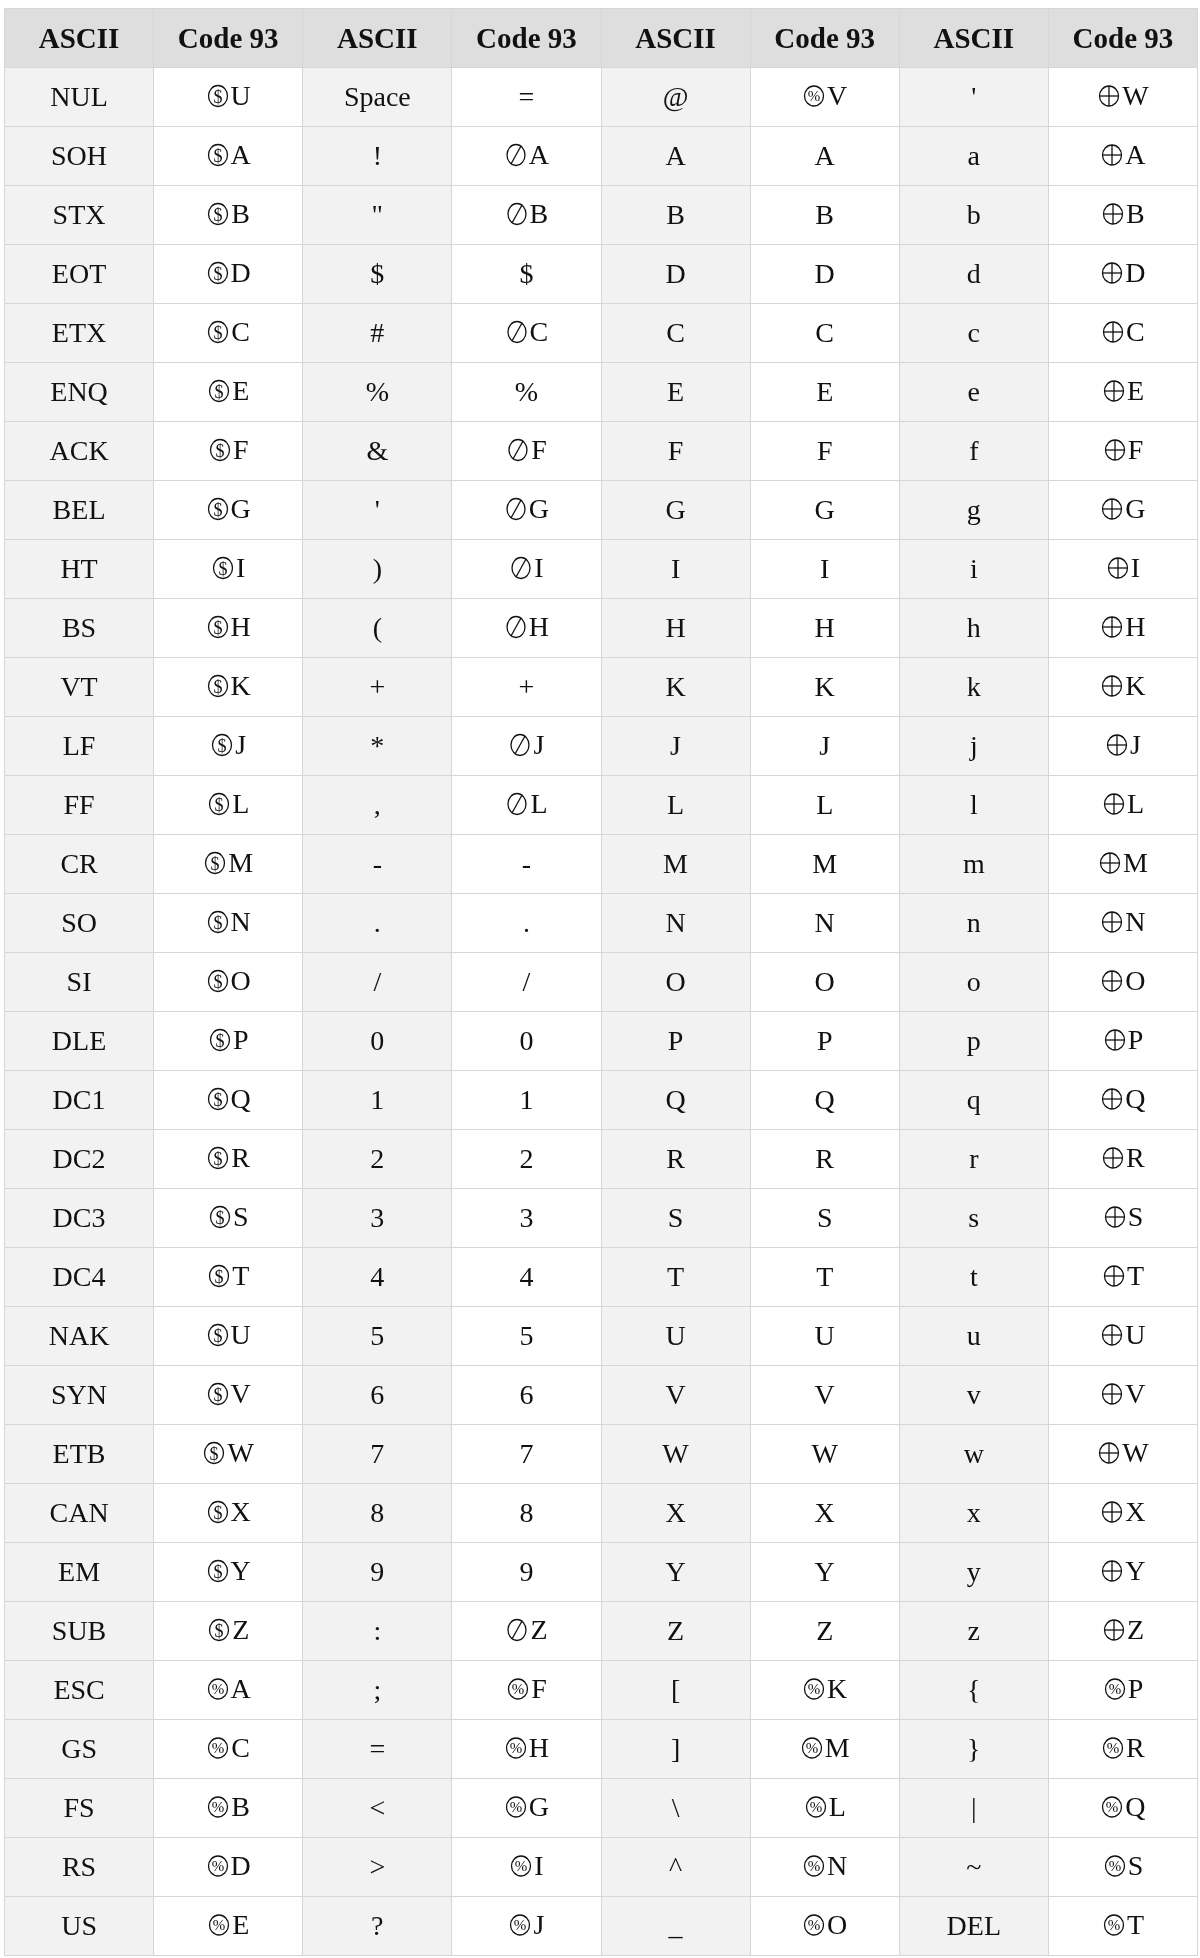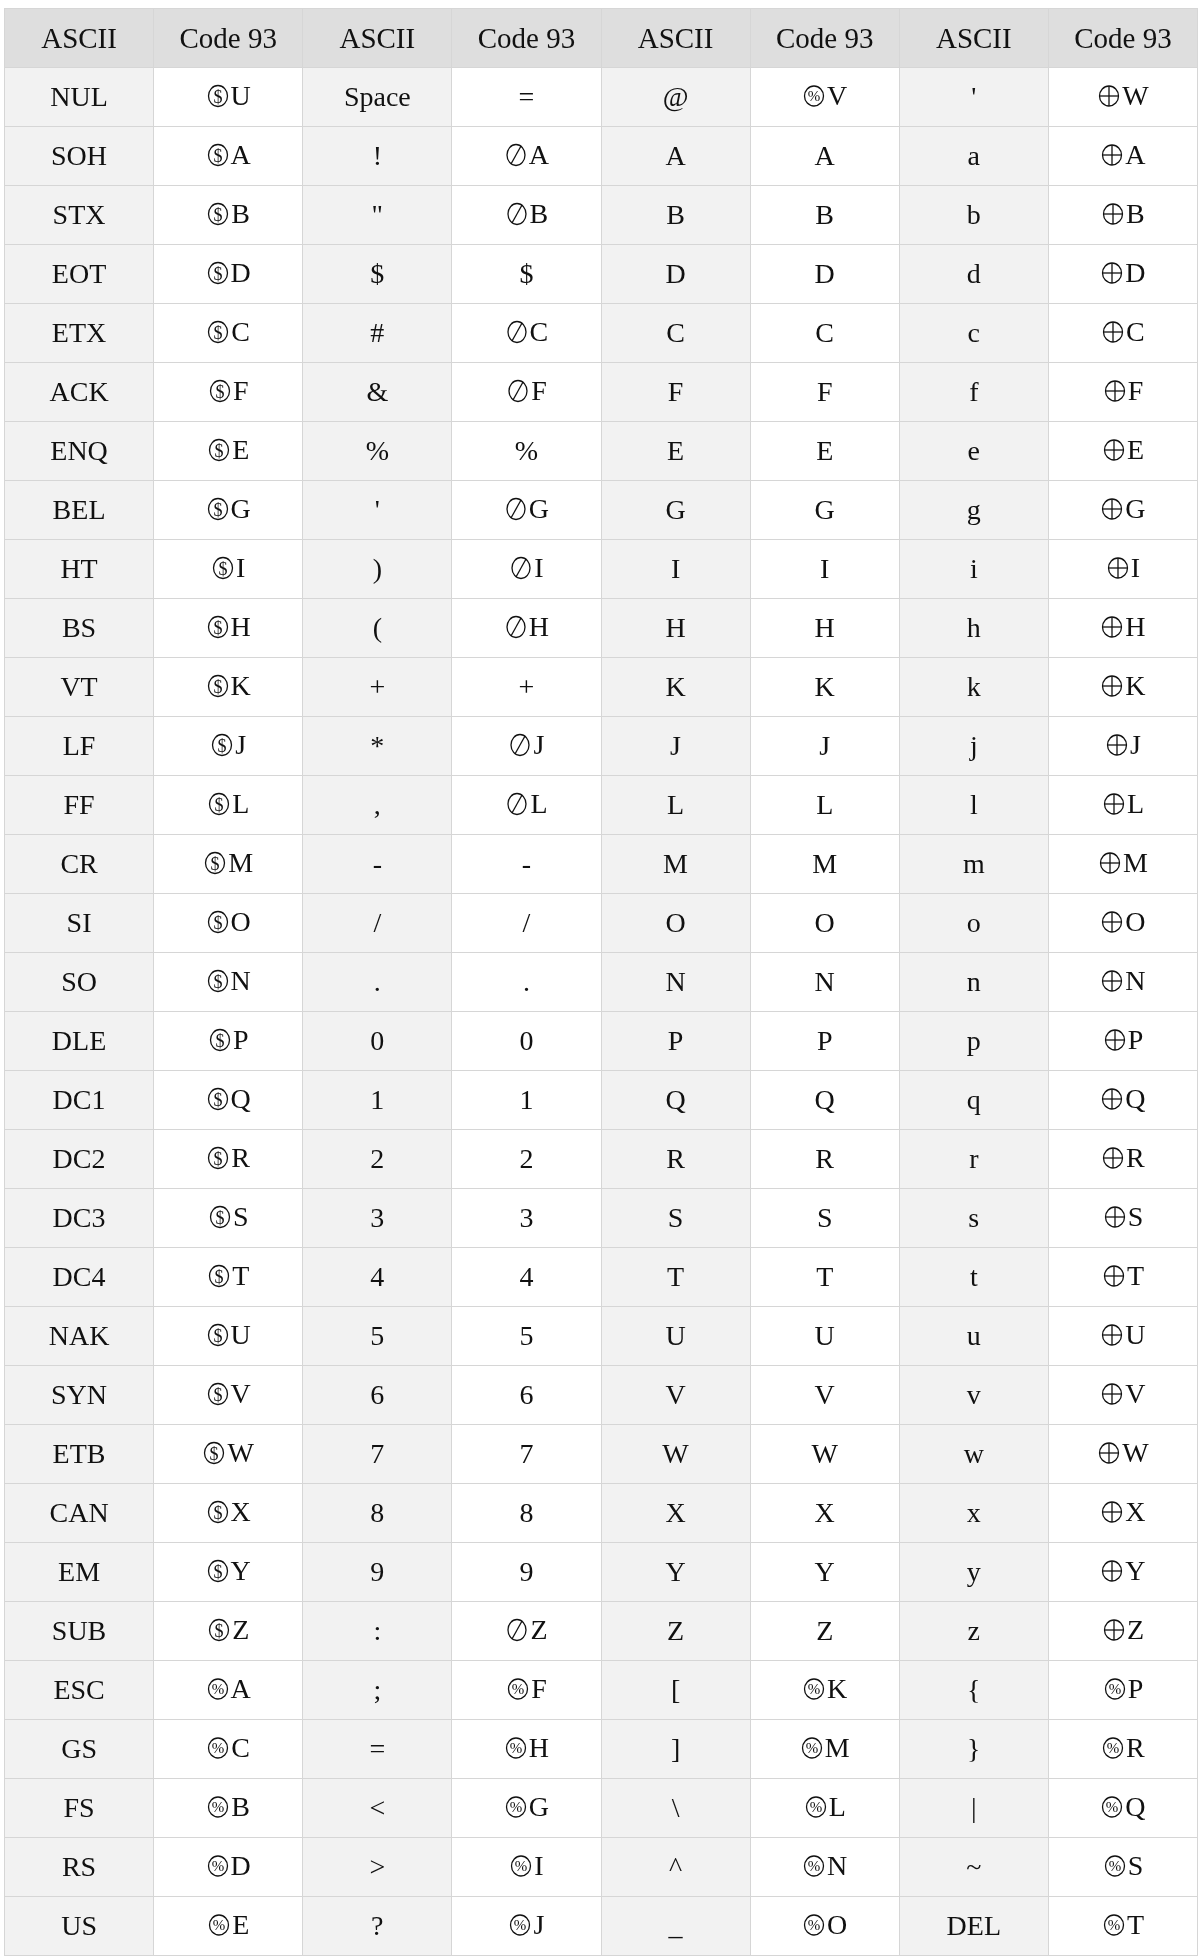--- a/index.html
+++ b/index.html
@@ -1,21 +1,21 @@
 <!DOCTYPE html>
 <html><head>
   <meta charset="utf-8">
   <style>
     html, body { margin: 0; padding: 0; background: #ffffff; }
     body { width: 1200px; height: 1958px; position: relative; overflow: hidden; }
     .wrap { position: absolute; left: 4px; top: 8px; width: 1194px; }
     table { border-collapse: collapse; width: 1194px; table-layout: fixed;
       font-family: "Liberation Serif", "DejaVu Serif", serif; color: #111; }
     th, td { border: 1px solid #d6d6d6; text-align: center; vertical-align: middle; padding: 0; }
-    th { height: 58px; background: #dedede; font-weight: normal; font-size: 29px; }
+    th { height: 58px; background: #dedede; font-weight: bold; font-size: 29px; }
     td { height: 58px; font-size: 28px; background: #ffffff; }
     td.ascii { background: #f2f2f2; }
     .c93 { display: inline-flex; align-items: center; justify-content: center; gap: 1px; }
     .sym { display: inline-block; width: 24px; height: 24px; position: relative; vertical-align: middle; }
     .sym svg { width: 24px; height: 24px; display: block; }
   </style>
 </head>
 <body>
 
 <div class="wrap">
@@ -206,20 +206,51 @@
   <svg viewBox="0 0 24 24">
                   <ellipse cx="12" cy="12" rx="9.5" ry="10" fill="none" stroke="#111" stroke-width="1.3"></ellipse>
                   <line x1="12" y1="2" x2="12" y2="22" stroke="#111" stroke-width="1.3"></line>
                   <line x1="2.5" y1="12" x2="21.5" y2="12" stroke="#111" stroke-width="1.3"></line>
                 </svg>
 </span>
               <span>C</span>
             </span></td>
         </tr>
         <tr>
+          <td class="ascii">ENQ</td>
+          <td><span class="c93">
+              <span class="sym">
+  <svg viewBox="0 0 24 24">
+                  <ellipse cx="12" cy="12" rx="9.5" ry="10.5" fill="none" stroke="#111" stroke-width="1.3"></ellipse>
+                  <text x="12" y="18.5" font-size="18" text-anchor="middle" font-family="Liberation Serif, serif" fill="#111">$</text>
+                </svg>
+</span>
+              <span>E</span>
+            </span></td>
+          <td class="ascii">%</td>
+          <td><span class="c93">
+              <span>%</span>
+            </span></td>
+          <td class="ascii">E</td>
+          <td><span class="c93">
+              <span>E</span>
+            </span></td>
+          <td class="ascii">e</td>
+          <td><span class="c93">
+              <span class="sym">
+  <svg viewBox="0 0 24 24">
+                  <ellipse cx="12" cy="12" rx="9.5" ry="10" fill="none" stroke="#111" stroke-width="1.3"></ellipse>
+                  <line x1="12" y1="2" x2="12" y2="22" stroke="#111" stroke-width="1.3"></line>
+                  <line x1="2.5" y1="12" x2="21.5" y2="12" stroke="#111" stroke-width="1.3"></line>
+                </svg>
+</span>
+              <span>E</span>
+            </span></td>
+        </tr>
+        <tr>
           <td class="ascii">ACK</td>
           <td><span class="c93">
               <span class="sym">
   <svg viewBox="0 0 24 24">
                   <ellipse cx="12" cy="12" rx="9.5" ry="10.5" fill="none" stroke="#111" stroke-width="1.3"></ellipse>
                   <text x="12" y="18.5" font-size="18" text-anchor="middle" font-family="Liberation Serif, serif" fill="#111">$</text>
                 </svg>
 </span>
               <span>F</span>
             </span></td>
@@ -243,51 +274,20 @@
   <svg viewBox="0 0 24 24">
                   <ellipse cx="12" cy="12" rx="9.5" ry="10" fill="none" stroke="#111" stroke-width="1.3"></ellipse>
                   <line x1="12" y1="2" x2="12" y2="22" stroke="#111" stroke-width="1.3"></line>
                   <line x1="2.5" y1="12" x2="21.5" y2="12" stroke="#111" stroke-width="1.3"></line>
                 </svg>
 </span>
               <span>F</span>
             </span></td>
         </tr>
         <tr>
-          <td class="ascii">ENQ</td>
-          <td><span class="c93">
-              <span class="sym">
-  <svg viewBox="0 0 24 24">
-                  <ellipse cx="12" cy="12" rx="9.5" ry="10.5" fill="none" stroke="#111" stroke-width="1.3"></ellipse>
-                  <text x="12" y="18.5" font-size="18" text-anchor="middle" font-family="Liberation Serif, serif" fill="#111">$</text>
-                </svg>
-</span>
-              <span>E</span>
-            </span></td>
-          <td class="ascii">%</td>
-          <td><span class="c93">
-              <span>%</span>
-            </span></td>
-          <td class="ascii">E</td>
-          <td><span class="c93">
-              <span>E</span>
-            </span></td>
-          <td class="ascii">e</td>
-          <td><span class="c93">
-              <span class="sym">
-  <svg viewBox="0 0 24 24">
-                  <ellipse cx="12" cy="12" rx="9.5" ry="10" fill="none" stroke="#111" stroke-width="1.3"></ellipse>
-                  <line x1="12" y1="2" x2="12" y2="22" stroke="#111" stroke-width="1.3"></line>
-                  <line x1="2.5" y1="12" x2="21.5" y2="12" stroke="#111" stroke-width="1.3"></line>
-                </svg>
-</span>
-              <span>E</span>
-            </span></td>
-        </tr>
-        <tr>
           <td class="ascii">BEL</td>
           <td><span class="c93">
               <span class="sym">
   <svg viewBox="0 0 24 24">
                   <ellipse cx="12" cy="12" rx="9.5" ry="10.5" fill="none" stroke="#111" stroke-width="1.3"></ellipse>
                   <text x="12" y="18.5" font-size="18" text-anchor="middle" font-family="Liberation Serif, serif" fill="#111">$</text>
                 </svg>
 </span>
               <span>G</span>
             </span></td>
@@ -521,20 +521,51 @@
   <svg viewBox="0 0 24 24">
                   <ellipse cx="12" cy="12" rx="9.5" ry="10" fill="none" stroke="#111" stroke-width="1.3"></ellipse>
                   <line x1="12" y1="2" x2="12" y2="22" stroke="#111" stroke-width="1.3"></line>
                   <line x1="2.5" y1="12" x2="21.5" y2="12" stroke="#111" stroke-width="1.3"></line>
                 </svg>
 </span>
               <span>M</span>
             </span></td>
         </tr>
         <tr>
+          <td class="ascii">SO</td>
+          <td><span class="c93">
+              <span class="sym">
+  <svg viewBox="0 0 24 24">
+                  <ellipse cx="12" cy="12" rx="9.5" ry="10.5" fill="none" stroke="#111" stroke-width="1.3"></ellipse>
+                  <text x="12" y="18.5" font-size="18" text-anchor="middle" font-family="Liberation Serif, serif" fill="#111">$</text>
+                </svg>
+</span>
+              <span>N</span>
+            </span></td>
+          <td class="ascii">.</td>
+          <td><span class="c93">
+              <span>.</span>
+            </span></td>
+          <td class="ascii">N</td>
+          <td><span class="c93">
+              <span>N</span>
+            </span></td>
+          <td class="ascii">n</td>
+          <td><span class="c93">
+              <span class="sym">
+  <svg viewBox="0 0 24 24">
+                  <ellipse cx="12" cy="12" rx="9.5" ry="10" fill="none" stroke="#111" stroke-width="1.3"></ellipse>
+                  <line x1="12" y1="2" x2="12" y2="22" stroke="#111" stroke-width="1.3"></line>
+                  <line x1="2.5" y1="12" x2="21.5" y2="12" stroke="#111" stroke-width="1.3"></line>
+                </svg>
+</span>
+              <span>N</span>
+            </span></td>
+        </tr>
+        <tr>
           <td class="ascii">SI</td>
           <td><span class="c93">
               <span class="sym">
   <svg viewBox="0 0 24 24">
                   <ellipse cx="12" cy="12" rx="9.5" ry="10.5" fill="none" stroke="#111" stroke-width="1.3"></ellipse>
                   <text x="12" y="18.5" font-size="18" text-anchor="middle" font-family="Liberation Serif, serif" fill="#111">$</text>
                 </svg>
 </span>
               <span>O</span>
             </span></td>
@@ -549,51 +580,20 @@
           <td class="ascii">o</td>
           <td><span class="c93">
               <span class="sym">
   <svg viewBox="0 0 24 24">
                   <ellipse cx="12" cy="12" rx="9.5" ry="10" fill="none" stroke="#111" stroke-width="1.3"></ellipse>
                   <line x1="12" y1="2" x2="12" y2="22" stroke="#111" stroke-width="1.3"></line>
                   <line x1="2.5" y1="12" x2="21.5" y2="12" stroke="#111" stroke-width="1.3"></line>
                 </svg>
 </span>
               <span>O</span>
-            </span></td>
-        </tr>
-        <tr>
-          <td class="ascii">SO</td>
-          <td><span class="c93">
-              <span class="sym">
-  <svg viewBox="0 0 24 24">
-                  <ellipse cx="12" cy="12" rx="9.5" ry="10.5" fill="none" stroke="#111" stroke-width="1.3"></ellipse>
-                  <text x="12" y="18.5" font-size="18" text-anchor="middle" font-family="Liberation Serif, serif" fill="#111">$</text>
-                </svg>
-</span>
-              <span>N</span>
-            </span></td>
-          <td class="ascii">.</td>
-          <td><span class="c93">
-              <span>.</span>
-            </span></td>
-          <td class="ascii">N</td>
-          <td><span class="c93">
-              <span>N</span>
-            </span></td>
-          <td class="ascii">n</td>
-          <td><span class="c93">
-              <span class="sym">
-  <svg viewBox="0 0 24 24">
-                  <ellipse cx="12" cy="12" rx="9.5" ry="10" fill="none" stroke="#111" stroke-width="1.3"></ellipse>
-                  <line x1="12" y1="2" x2="12" y2="22" stroke="#111" stroke-width="1.3"></line>
-                  <line x1="2.5" y1="12" x2="21.5" y2="12" stroke="#111" stroke-width="1.3"></line>
-                </svg>
-</span>
-              <span>N</span>
             </span></td>
         </tr>
         <tr>
           <td class="ascii">DLE</td>
           <td><span class="c93">
               <span class="sym">
   <svg viewBox="0 0 24 24">
                   <ellipse cx="12" cy="12" rx="9.5" ry="10.5" fill="none" stroke="#111" stroke-width="1.3"></ellipse>
                   <text x="12" y="18.5" font-size="18" text-anchor="middle" font-family="Liberation Serif, serif" fill="#111">$</text>
                 </svg>

